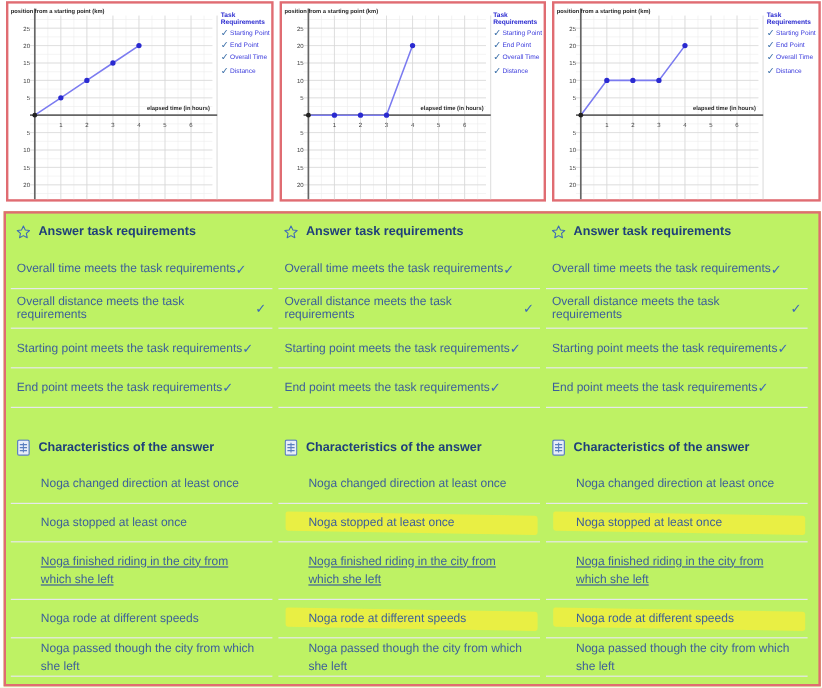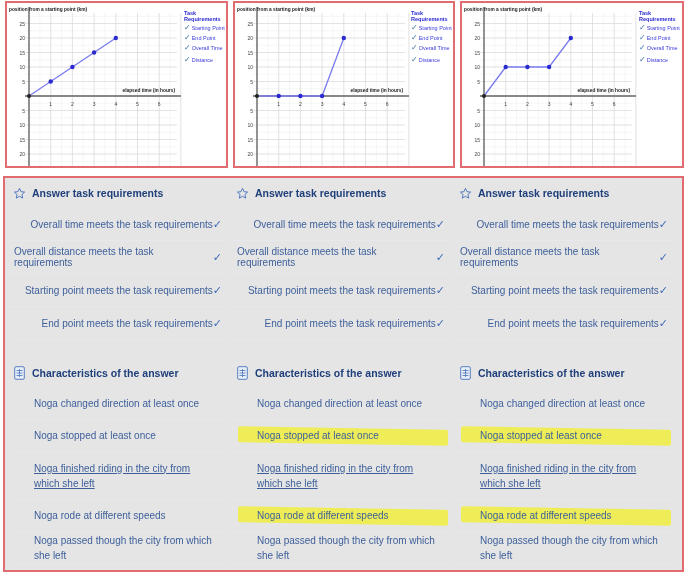--- a/index.html
+++ b/index.html
@@ -11,30 +11,30 @@
     border: 2px solid #e06c72; background: #fff; overflow: hidden;
   }
   .graph-box svg { position: absolute; left: 0; top: 0; }
   .legend { position: absolute; top: 7px; font-size: 5.5px; color: #3b3bdc; }
   .legend .legend-title { font-weight: bold; color: #2a2ad0; margin-bottom: 3px; font-size: 5.5px; }
   .legend .legend-item { margin-bottom: 4px; display: flex; align-items: center; }
   .legend .legend-item .chk { color: #3a6ea8; font-size: 8px; margin-right: 1px; line-height: 6px; }
 
   .eval-box {
     position: absolute; left: 3px; top: 176px; width: 681px; height: 396px;
-    border: 2px solid #e06c72; background: #e5e5e5;
+    border: 2px solid #e06c72; background: #bef264;
   }
   .eval-col { position: absolute; top: 0; width: 218px; }
   .section-head {
     display: flex; align-items: center; height: 30px; font-size: 10.5px; font-weight: bold;
     color: #1f3f7a; padding-left: 3px;
   }
   .section-head .icon { width: 14px; height: 14px; margin-right: 6px; display: inline-flex; align-items: center; justify-content: center; }
   .req-row {
-    display: flex; align-items: center; justify-content: flex-end;
+    display: flex; align-items: center; justify-content: flex-start;
     height: 33px; border-bottom: 1px solid #e6e8ec; font-size: 10px; color: #3d5f9a;
     padding-left: 5px; padding-right: 5px;
   }
   .req-row .tick { color: #3d6ab8; font-size: 11px; }
   .char-row {
     display: flex; align-items: center; min-height: 32px; border-bottom: 1px solid #e6e8ec;
     font-size: 10px; color: #3d5f9a; padding-left: 5px; padding-right: 10px; line-height: 15px;
   }
   .char-row.tall { min-height: 48px; text-decoration: underline; }
   .char-row span { position: relative; z-index: 1; padding-left: 20px; }

